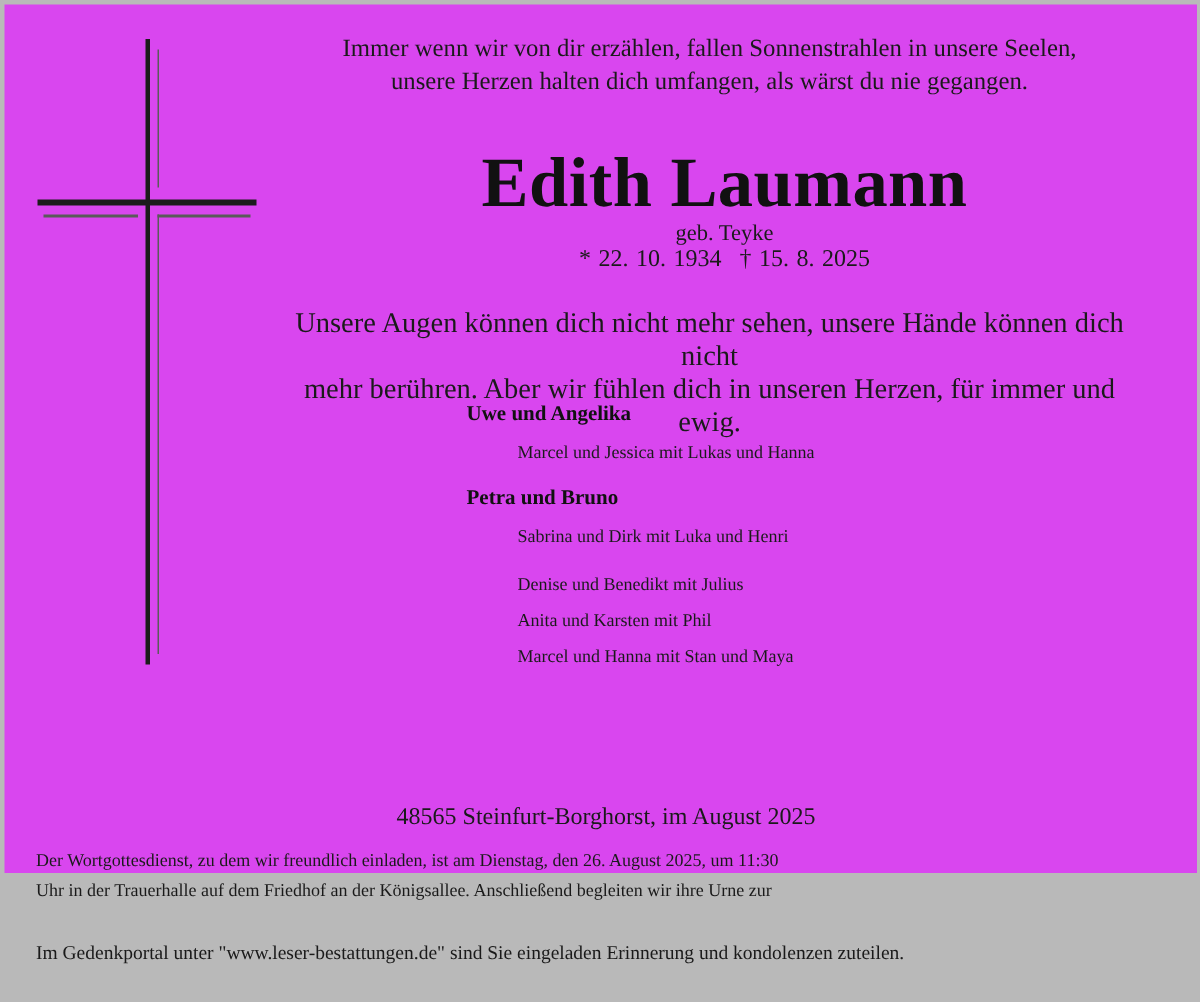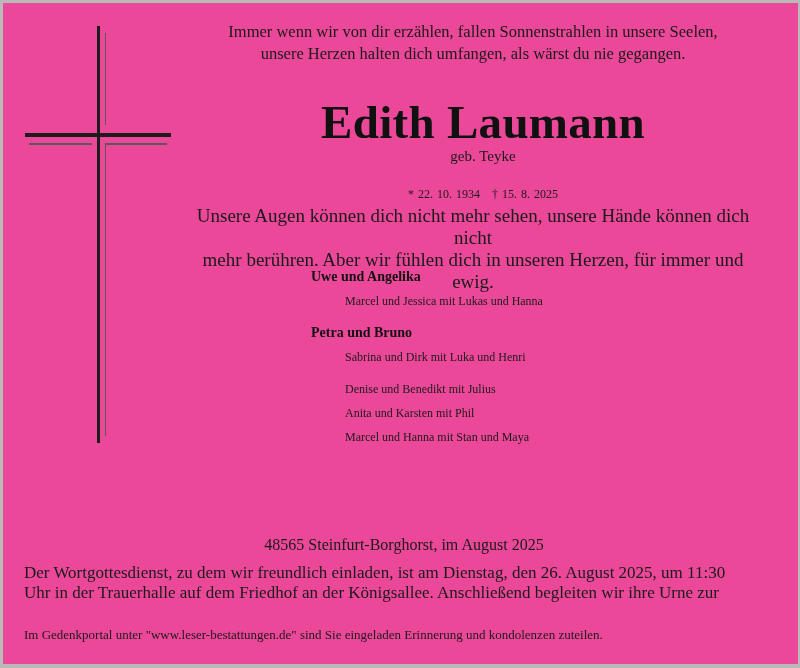--- a/index.html
+++ b/index.html
@@ -13,22 +13,22 @@
       position: relative;
       overflow: hidden;
       font-family: "Liberation Serif", "DejaVu Serif", serif;
       color: #1a1a1a;
     }
     .page {
       position: absolute;
       left: 3px;
       top: 3px;
       width: 795px;
-      height: 661px;
-      background: #ec4899;
+      height: 579px;
+      background: #d946ef;
       font-family: Liberation Serif, serif;
     }
     .cross .bar {
       position: absolute;
       background: #1c1c1c;
     }
     .cross .thin {
       position: absolute;
       background: #5a5a5a;
     }
@@ -56,22 +56,22 @@
     .maiden {
       left: 270px;
       width: 420px;
       top: 144px;
       font-size: 15px;
       line-height: 18px;
     }
     .dates {
       left: 270px;
       width: 420px;
-      top: 180px;
-      font-size: 12px;
+      top: 159px;
+      font-size: 16px;
       line-height: 22px;
       word-spacing: 1px;
     }
     .dates .gap { display: inline-block; width: 12px; }
     .verse {
       left: 180px;
       width: 580px;
       top: 202px;
       font-size: 19px;
       line-height: 22px;
@@ -101,21 +101,21 @@
       text-align: left;
     }
     .place {
       top: 532px;
       font-size: 16px;
       line-height: 20px;
       text-align: center;
     }
     .service {
       top: 560px;
-      font-size: 17px;
+      font-size: 12px;
       line-height: 20px;
     }
     .portal {
       top: 624px;
       font-size: 13px;
       line-height: 16px;
     }
   </style>
 </head>
 <body>

